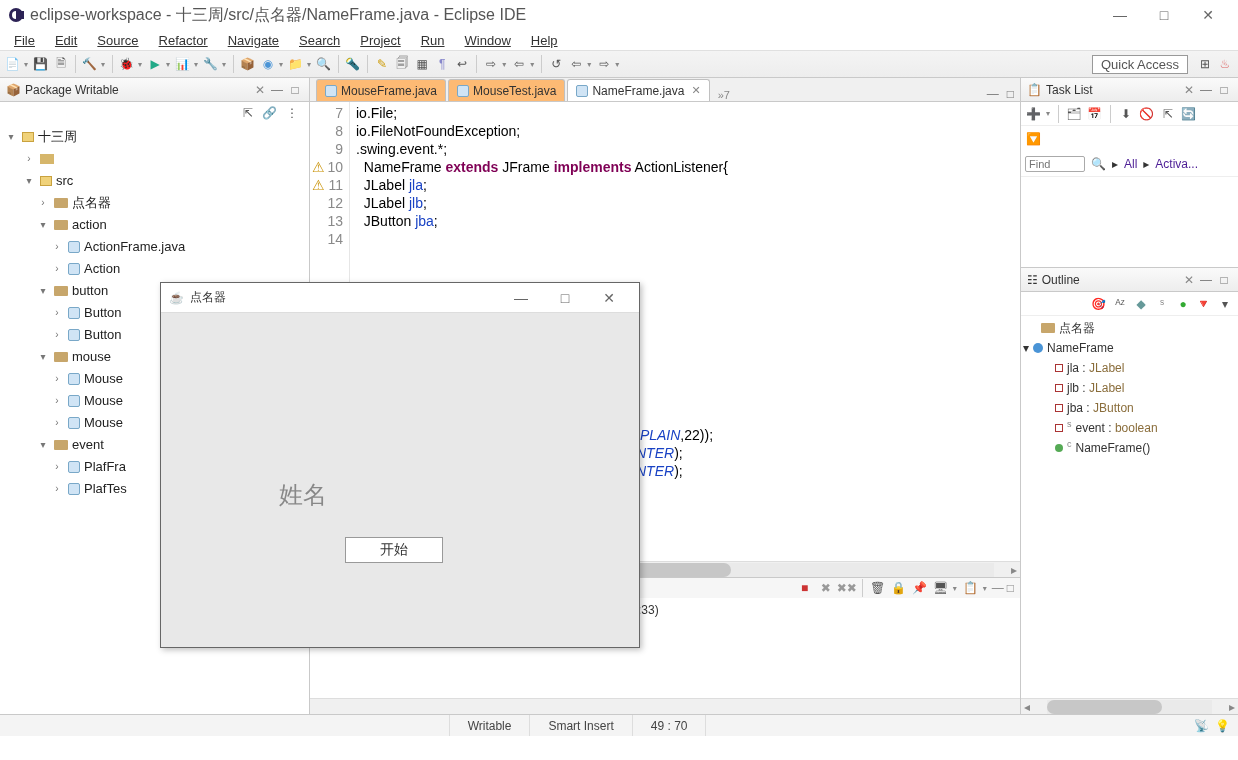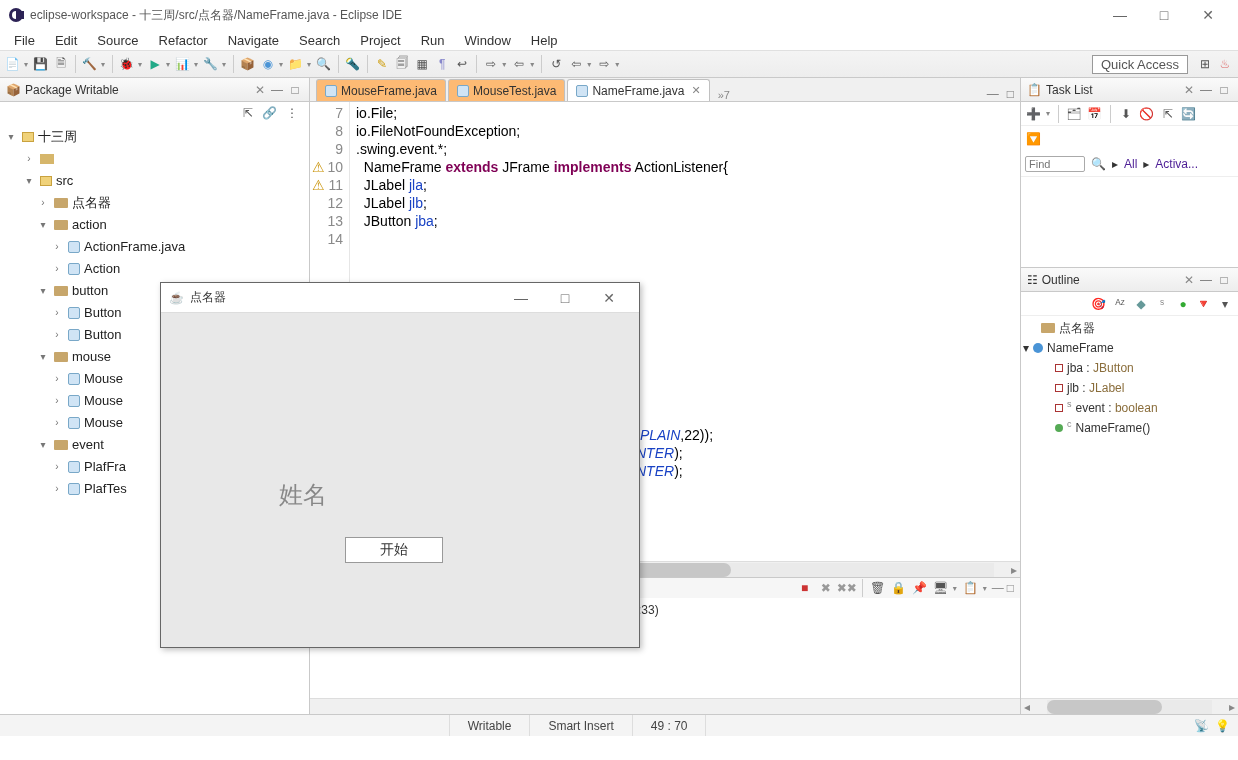--- a/index.html
+++ b/index.html
@@ -1,22 +1,22 @@
 <!DOCTYPE html>
 <html><head>
 <meta charset="utf-8">
 <style>
 * { box-sizing: border-box; margin: 0; padding: 0; font-family: "Segoe UI", "Microsoft YaHei", sans-serif; }
 body { width: 1238px; height: 760px; overflow: hidden; background: #fff; font-size: 12px; color: #333; position: relative; }
 .titlebar { height: 30px; display: flex; align-items: center; padding: 0 8px; background: #fff; justify-content: space-between; }
 .titlebar .left { display: flex; align-items: center; gap: 6px; }
-.titlebar .title-text { color: #555; font-size: 12px; }
+.titlebar .title-text { color: #555; font-size: 16px; }
 .winbtns { display: flex; align-items: center; }
 .winbtn { width: 44px; height: 30px; display: flex; align-items: center; justify-content: center; color: #666; font-size: 14px; cursor: pointer; }
-.menubar { height: 20px; display: flex; align-items: center; gap: 0; padding: 0 4px; font-size: 13px; color: #333; }
+.menubar { height: 20px; display: flex; align-items: center; gap: 0; padding: 0 4px; font-size: 13px; color: #333; text-decoration: underline; }
 .menubar span { padding: 2px 10px; cursor: default; }
 .toolbar { height: 28px; background: linear-gradient(#f4f4f4,#ededed); border-top: 1px solid #e0e0e0; border-bottom: 1px solid #c9c9c9; display: flex; align-items: center; padding: 0 4px; gap: 2px; position: relative; }
 .tb-icon { width: 18px; height: 18px; display: inline-flex; align-items: center; justify-content: center; border-radius: 2px; font-size: 12px; color:#555; }
 .tb-sep { width: 1px; height: 18px; background:#ccc; margin: 0 3px; }
 .tb-drop { font-size:8px; color:#888; padding-right:2px; }
 .toolbar .spacer { flex: 1; }
 .quick-access { border: 1px solid #999; background:#fff; padding: 1px 8px; color:#555; font-size:13px; }
 .perspective { display:flex; gap:2px; margin-left:6px; }
 
 .main { display: flex; height: 636px; }
@@ -418,26 +418,31 @@
             <span>点名器</span>
           </div>
         <div class="row">
             <span class="tw">▾</span>
             <span class="cls-icon"></span>
             <span>NameFrame</span>
           </div>
         <div class="row">
             <span class="ind" style="width:28px"></span>
             <span class="dot-red"></span>
-            <span class="fld"><span>jba</span> : <span class="ftype">JButton</span></span>
+            <span class="fld"><span>jla</span> : <span class="ftype">JLabel</span></span>
           </div>
         <div class="row">
             <span class="ind" style="width:28px"></span>
             <span class="dot-red"></span>
             <span class="fld"><span>jlb</span> : <span class="ftype">JLabel</span></span>
+          </div>
+        <div class="row">
+            <span class="ind" style="width:28px"></span>
+            <span class="dot-red"></span>
+            <span class="fld"><span>jba</span> : <span class="ftype">JButton</span></span>
           </div>
         <div class="row">
             <span class="ind" style="width:28px"></span>
             <span class="dot-red"></span>
             <span style="font-size:9px;color:#888;position:relative;top:-4px">s</span>
             <span class="fld"><span>event</span> : <span class="ftype">boolean</span></span>
           </div>
         <div class="row">
             <span class="ind" style="width:28px"></span>
             <span class="dot-grn"></span>

